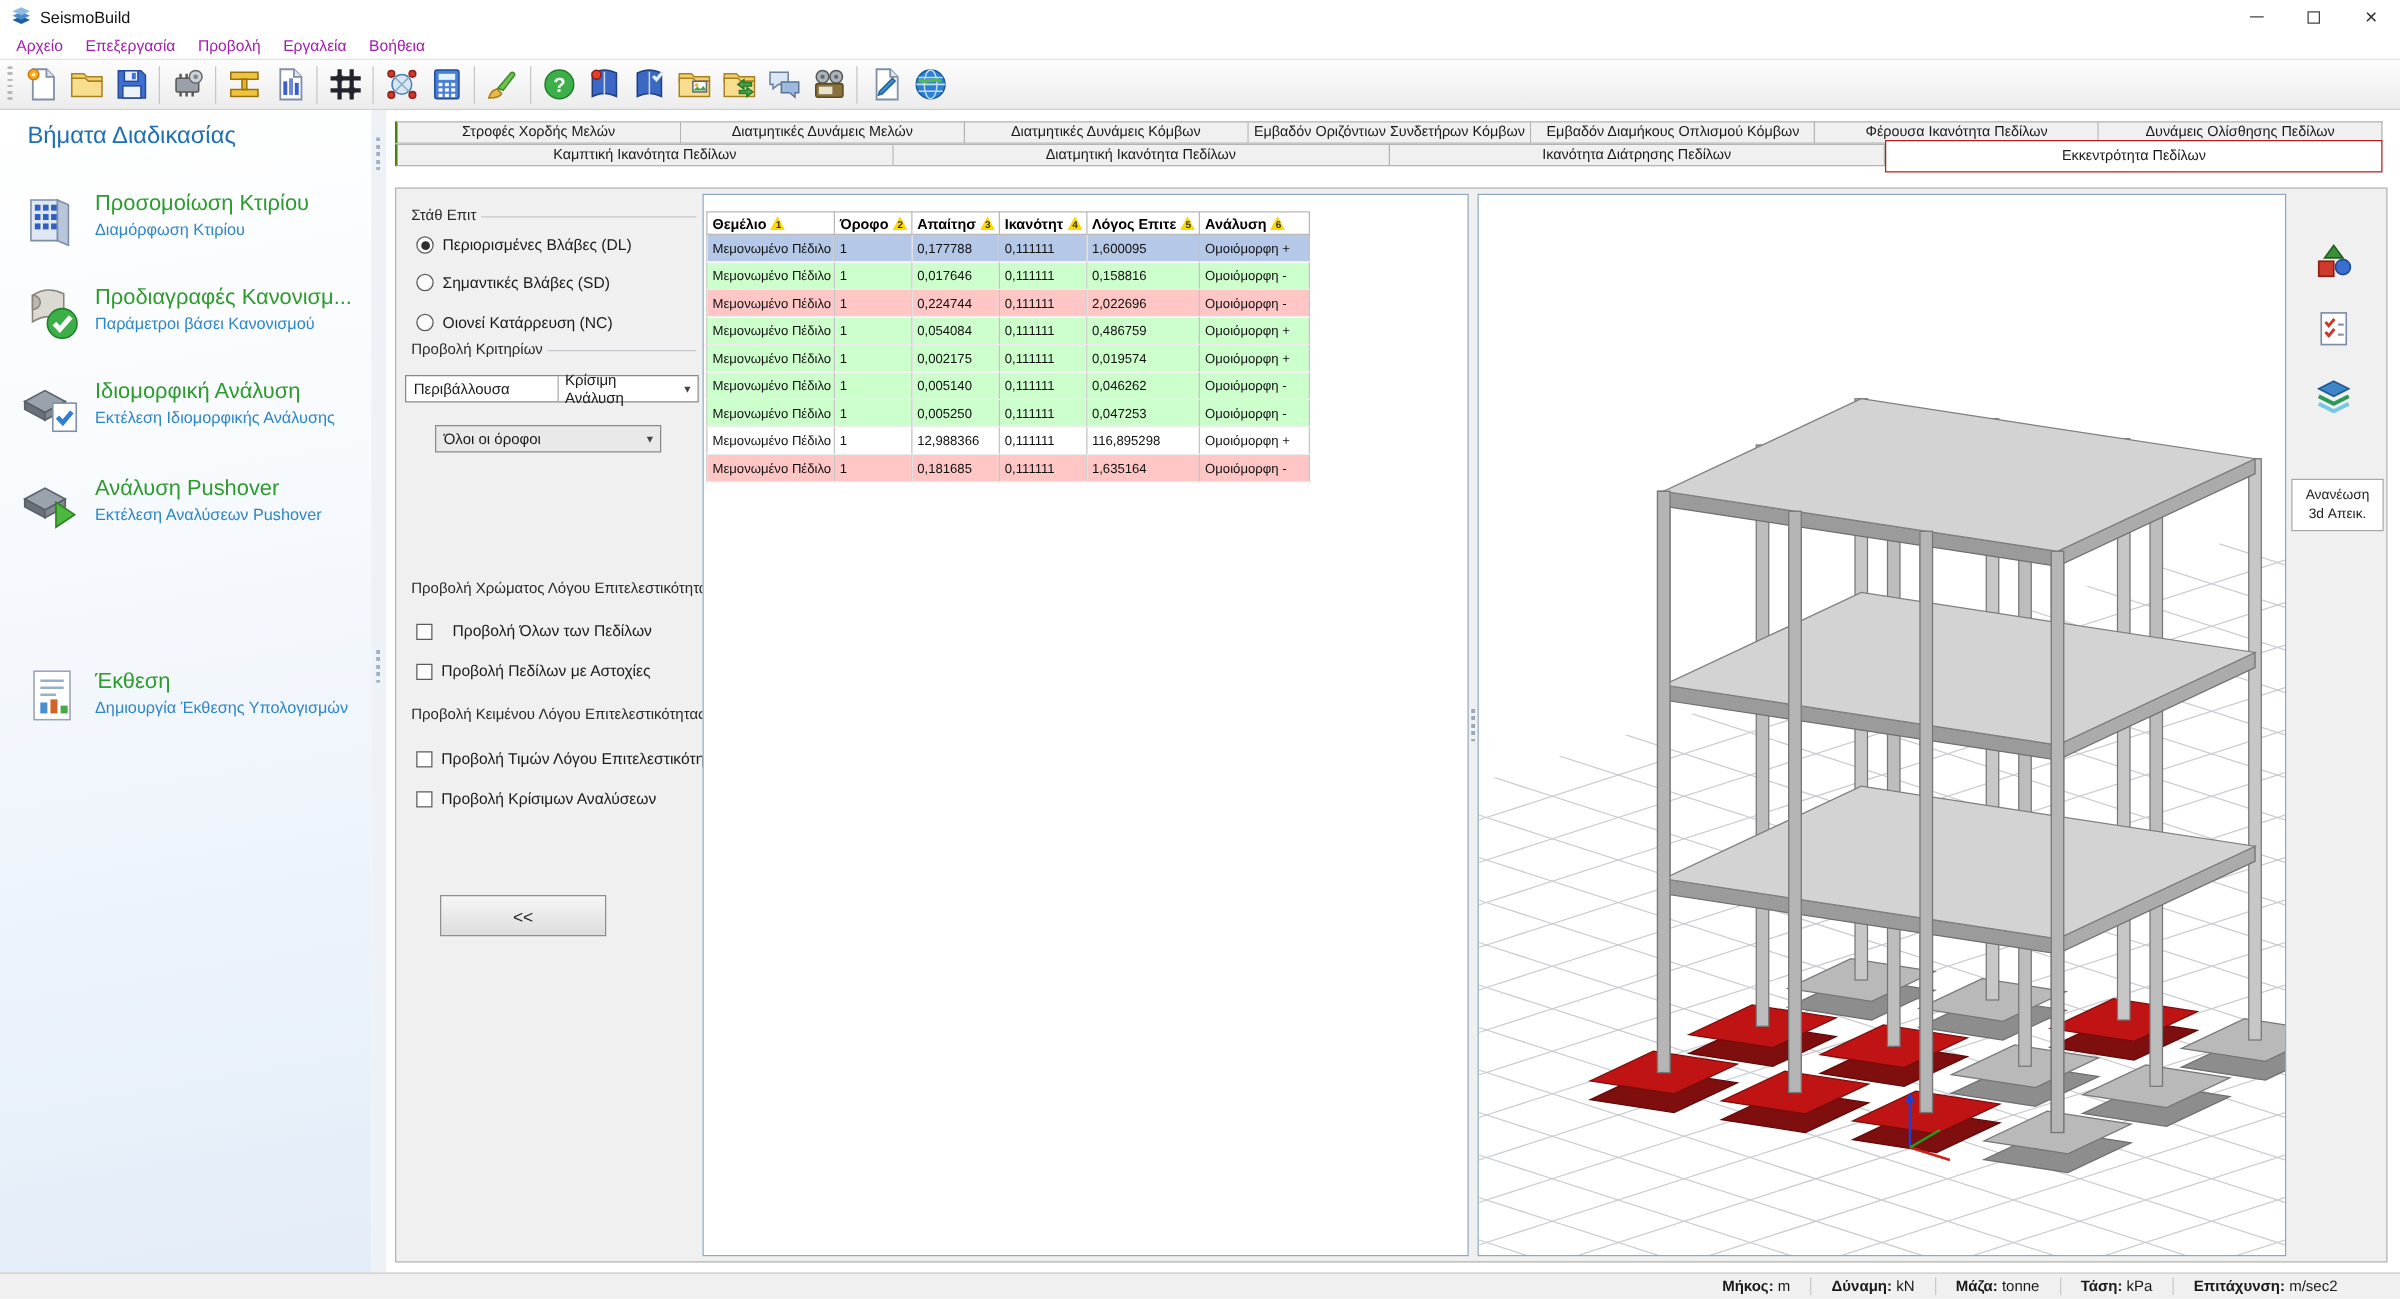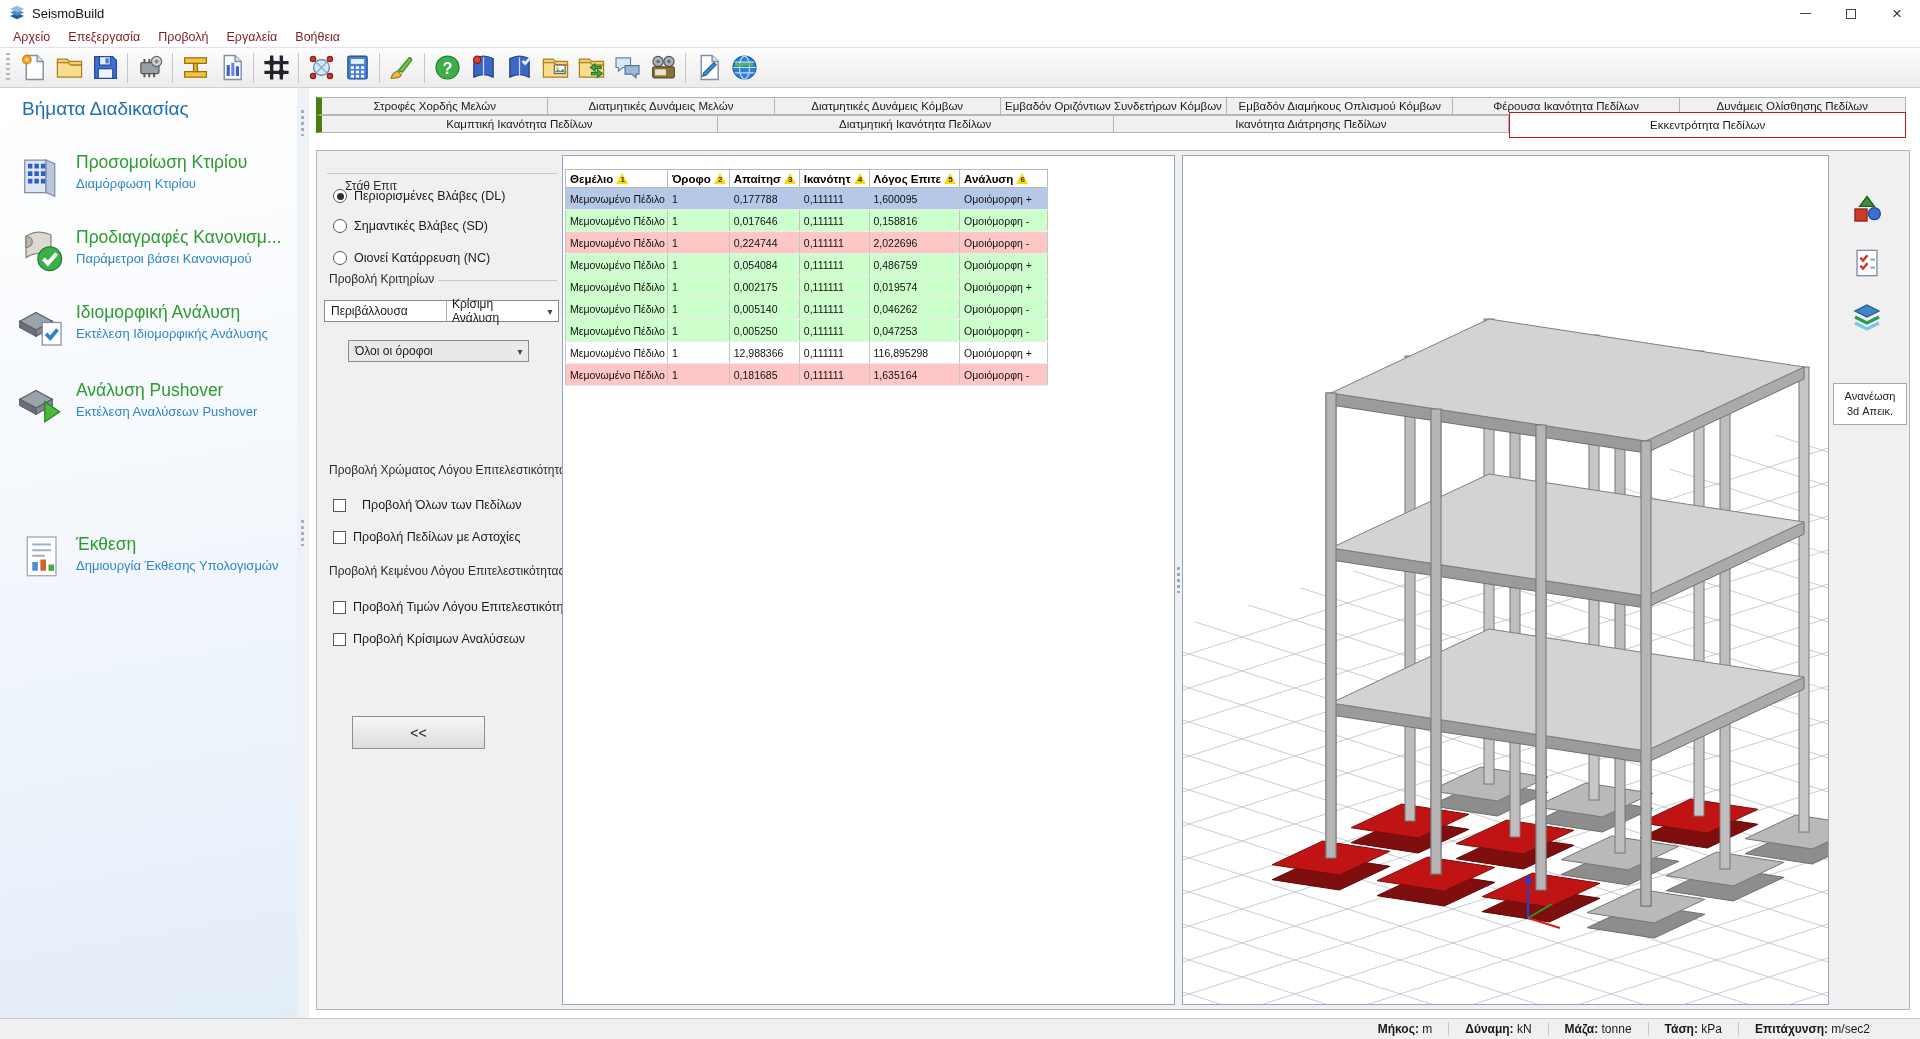--- a/index.html
+++ b/index.html
@@ -11,21 +11,21 @@
   #titlebar .app-ic { position:absolute; left:8px; top:4px; width:18px; height:18px; }
   #titlebar .ttl { position:absolute; left:32px; top:6px; font-size:13px; color:#111; }
   .winbtns { position:absolute; right:0; top:0; height:27px; display:flex; }
   .winbtn { width:46px; height:27px; display:flex; align-items:center; justify-content:center; color:#333; }
   .glyph-min { width:11px; height:1px; background:#444; display:block; }
   .glyph-max { width:10px; height:10px; border:1px solid #444; display:block; }
   .glyph-close { font-size:17px; line-height:1; color:#333; }
 
   
   #menubar { position:absolute; left:0; top:27px; width:1920px; height:20px; background:#fff; display:flex; align-items:center; padding-left:4px; }
-  .menu-item { font-size:12.5px; color:#7f1d1d; padding:2px 9px; }
+  .menu-item { font-size:12.5px; color:#a21caf; padding:2px 9px; }
 
   
   #toolbar { position:absolute; left:0; top:47px; width:1920px; height:41px;
     background:linear-gradient(180deg,#fdfdfd,#ececec); border-top:1px solid #e2e2e2; border-bottom:1px solid #cfcfcf;
     display:flex; align-items:center; padding-left:4px; }
   .tb-grip { width:4px; height:30px; margin:0 5px 0 2px;
     background:repeating-linear-gradient(180deg,#b9b9b9 0 2px,transparent 2px 5px); }
   .tb-btn { width:36px; height:36px; display:flex; align-items:center; justify-content:center; border-radius:3px; }
   .tb-btn svg { width:29px; height:29px; }
   .tb-sep { width:1px; height:30px; background:#c6c6c6; margin:0 4px; }
@@ -43,21 +43,21 @@
   
   .vsplit { position:absolute; top:88px; width:12px; height:930px; background:#eef2f7; }
   .grip-v { position:absolute; left:4px; width:3px; height:26px;
     background:repeating-linear-gradient(180deg,#9db0c8 0 3px,transparent 3px 6px); }
 
   
   #tabrow1, #tabrow2 { position:absolute; left:316px; width:1590px; height:18px; display:flex; }
   #tabrow1 { top:97px; } #tabrow2 { top:115px; }
   .tab { flex:1; background:#f0f0f0; border:1px solid #b4b4b4; border-left:none; font-size:11.5px; color:#1a1a1a;
     display:flex; align-items:center; justify-content:center; white-space:nowrap; overflow:hidden; }
-  .tab:first-child { border-left:6px solid #4d7c0f; }
+  .tab:first-child { border-left:2px solid #4d7c0f; }
   .tab.active { background:#fff; border:1px solid #b91c1c; margin-top:-3px; height:26px; z-index:5; font-size:11.5px; }
 
   
   #workspace { position:absolute; left:316px; top:150px; width:1594px; height:860px;
     background:#f0f0f0; border:1px solid #b5b5b5; }
 
   
   #options { position:absolute; left:4px; top:4px; width:240px; height:850px; font-size:12.5px; color:#1a1a1a; }
   .grp-line { position:absolute; left:6px; right:4px; border-top:1px solid #c4c8cc; }
   .grp-label { position:absolute; left:8px; transform:translateY(-55%); background:#f0f0f0; padding:0 4px; font-size:12px; color:#2b2b2b; white-space:nowrap; }
@@ -399,21 +399,21 @@
     <div class="tab">Καμπτική Ικανότητα Πεδίλων</div>
     <div class="tab">Διατμητική Ικανότητα Πεδίλων</div>
     <div class="tab">Ικανότητα Διάτρησης Πεδίλων</div>
     <div class="tab active">Εκκεντρότητα Πεδίλων</div>
   </div>
 
 <div id="workspace">
 
   <div id="options">
     <div class="grp-line" style="top:18px;"></div>
-    <div class="grp-label" style="top:18px; left:20px;margin-top:14px;">Στάθ Επιτ</div>
+    <div class="grp-label" style="top:18px; left:4px;">Στάθ Επιτ</div>
     <div class="grp-line" style="top:125px;"></div>
     <div class="grp-label" style="top:125px; left:4px;">Προβολή Κριτηρίων</div>
 
     <div class="combo1">
       <span class="c1l">Περιβάλλουσα</span>
       <span class="c1r">Κρίσιμη Ανάλυση</span>
       <span class="combo-arrow">▾</span>
     </div>
     <div class="combo2">
       <span class="c2t">Όλοι οι όροφοι</span>

